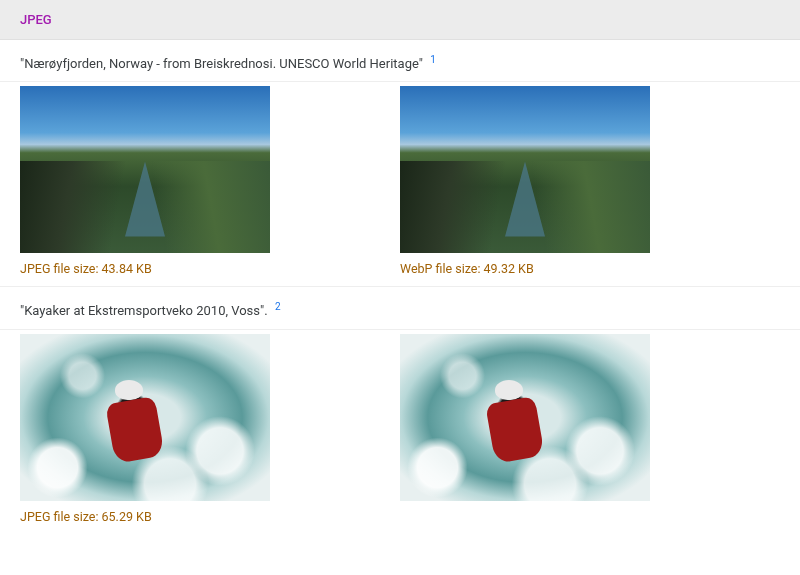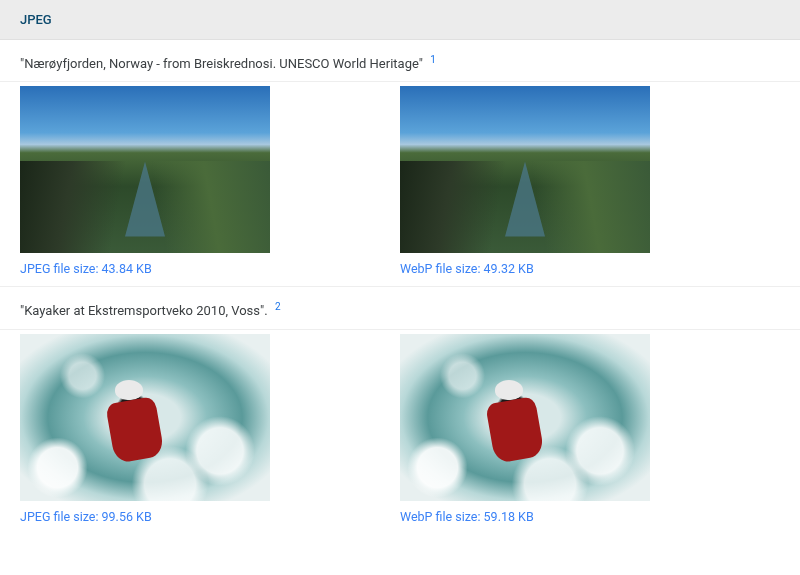--- a/index.html
+++ b/index.html
@@ -1,26 +1,26 @@
 <!DOCTYPE html>
 <html><head>
 <meta charset="utf-8">
 <style>
   * { box-sizing: border-box; margin: 0; padding: 0; }
   body { font-family: Roboto, Arial, sans-serif; font-size: 13px; color: #202124; background: #fff; width: 800px; }
   .table { width: 100%; }
   .thead { display: flex; background: #ececec; padding: 12px 20px; border-bottom: 1px solid #e0e0e0; }
-  .thead .col { flex: 1; font-weight: 500; font-size: 13px; color: #0c4a6e; }
+  .thead .col { flex: 1; font-weight: 500; font-size: 13px; color: #a21caf; }
   .caption-row { padding: 14px 20px 10px; border-bottom: 1px solid #eee; font-size: 13px; color: #3c4043; }
   .caption-row sup { color: #1a73e8; font-size: 10px; margin-left: 4px; }
   .img-row { display: flex; padding: 4px 20px 10px; border-bottom: 1px solid #eee; }
   .img-row .col { flex: 1; padding-right: 20px; }
   .img-row.noborder { border-bottom: none; padding-bottom: 0; }
   .thumb { width: 250px; height: 167px; display: block; margin-bottom: 8px; background: #888; position: relative; overflow: hidden; }
-  .size-label { font-size: 12.5px; color: #3b82f6; }
+  .size-label { font-size: 12.5px; color: #a16207; }
   
   .fjord { background: linear-gradient(to bottom, #2a6fb8 0%, #5ba3d9 28%, #a8c8e0 35%, #4a6b3a 40%, #2d4a2a 60%, #3a5a38 100%); }
   .fjord::before { content:""; position:absolute; left:0; bottom:0; width:100%; height:55%; background: linear-gradient(100deg, #1a2618 0%, #2d3a28 20%, transparent 40%), linear-gradient(-100deg, #3a5a38 0%, #4a6b3a 25%, transparent 45%); }
   .fjord::after { content:""; position:absolute; left:30%; top:45%; width:40%; height:45%; background: #4a7585; clip-path: polygon(50% 0%, 30% 100%, 70% 100%); opacity:0.8; }
   
   .kayak { background: radial-gradient(circle at 45% 45%, #1a1a1a 8%, transparent 10%), radial-gradient(ellipse at 50% 50%, #d8e8e8 20%, #8cbfbf 35%, #5a9a9a 55%, #b8d8d8 70%, #e8f0f0 85%); }
   .kayak::before { content:""; position:absolute; left:38%; top:28%; width:28px; height:20px; background:#eaeaea; border-radius:50% 50% 45% 45%; }
   .kayak::after { content:""; position:absolute; left:36%; top:40%; width:50px; height:60px; background:#a01818; border-radius:20% 20% 30% 30%; transform:rotate(-10deg); }
   .foam { position:absolute; inset:0; background: radial-gradient(circle at 15% 80%, rgba(255,255,255,0.9) 8%, transparent 12%), radial-gradient(circle at 80% 70%, rgba(255,255,255,0.85) 10%, transparent 15%), radial-gradient(circle at 60% 90%, rgba(255,255,255,0.8) 12%, transparent 18%), radial-gradient(circle at 25% 25%, rgba(255,255,255,0.6) 6%, transparent 10%); }
 </style>
@@ -49,22 +49,21 @@
 
   <div class="caption-row">
     <span>"Kayaker at Ekstremsportveko 2010, Voss".</span>
     <sup><a>2</a></sup>
   </div>
   <div class="img-row noborder">
     <div class="col">
       <div class="thumb kayak">
           <div class="foam"></div>
         </div>
-      <div class="size-label">JPEG file size: 99.56 KB</div>
+      <div class="size-label">JPEG file size: 65.29 KB</div>
     </div>
     <div class="col">
       <div class="thumb kayak">
           <div class="foam"></div>
         </div>
-      <div class="size-label">WebP file size: 59.18 KB</div>
     </div>
   </div>
 </div>
 
 </body></html>

